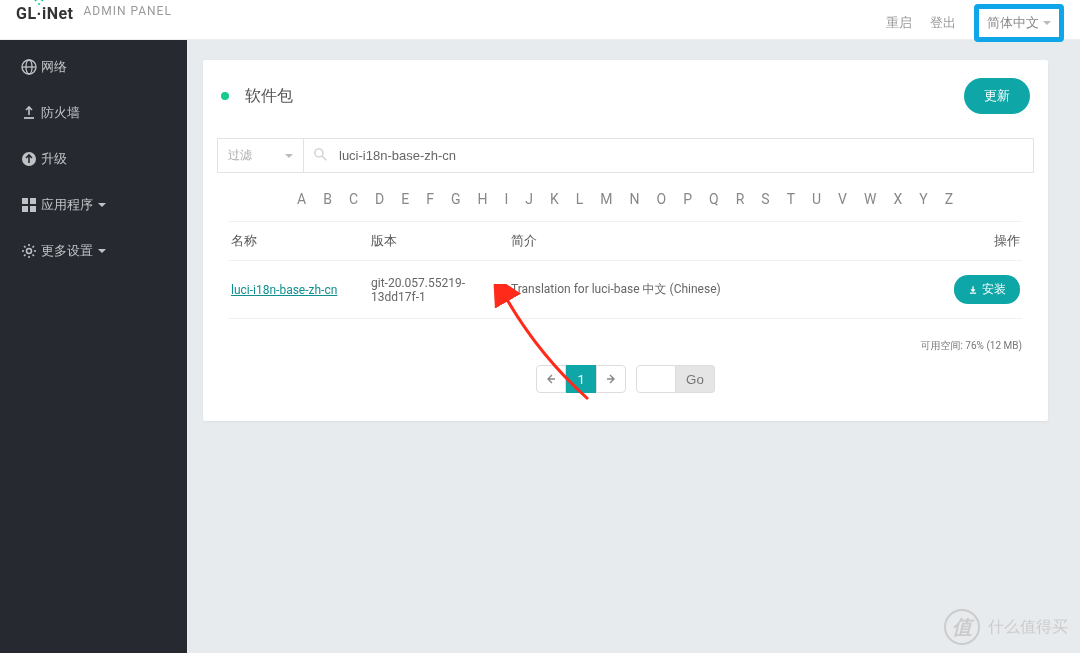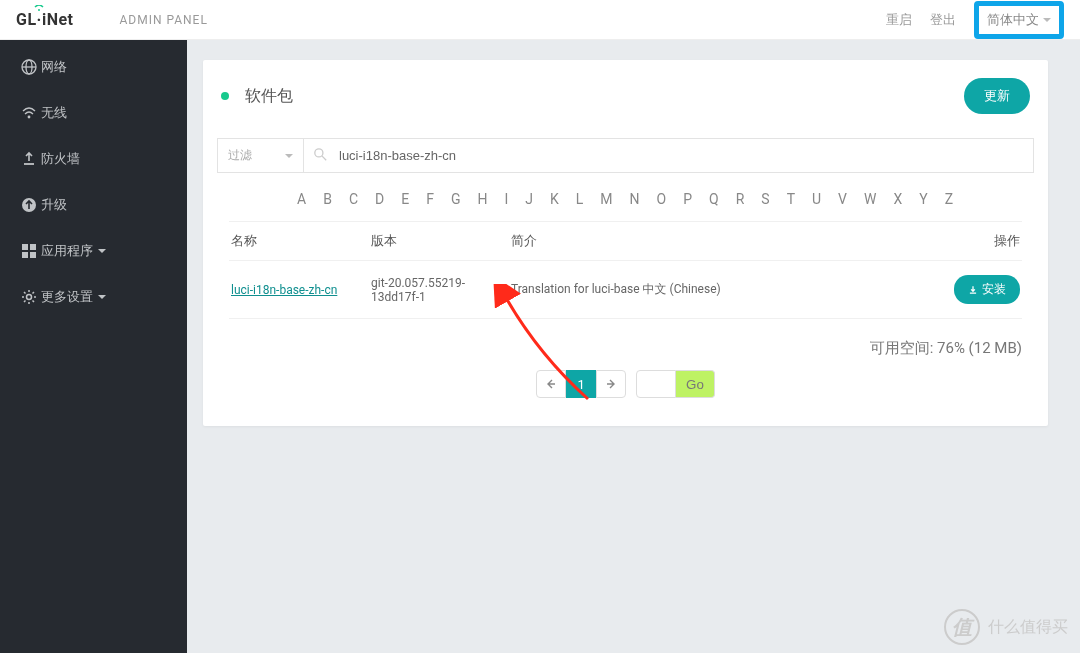--- a/index.html
+++ b/index.html
@@ -11,24 +11,23 @@
     width: 1080px;
     height: 653px;
     overflow: hidden;
     position: relative;
   }
   
   .topbar {
     height: 40px;
     background: #fff;
     display: flex;
-    align-items: center;
+    align-items: flex-start;
     padding: 4px 16px;
     border-bottom: 1px solid #eee;
-    gap: 36px;
   }
   .logo-text {
     font-weight: 700;
     font-size: 16px;
     color: #333;
     letter-spacing: 0.5px;
     position: relative;
   }
   .logo-dot { position: relative; }
   .logo-wifi {
@@ -218,21 +217,21 @@
     font-size: 12px;
     cursor: pointer;
     display: inline-flex;
     align-items: center;
     gap: 4px;
   }
   
   .space-info {
     text-align: right;
     color: #777;
-    font-size: 15px;
+    font-size: 10px;
     margin: 20px 12px 0 0;
   }
   
   .pager {
     display: flex;
     justify-content: center;
     align-items: center;
     gap: 10px;
     margin-top: 12px;
   }
@@ -259,21 +258,21 @@
   .pg-input {
     width: 40px; height: 28px;
     border: 1px solid #ddd;
     border-radius: 4px 0 0 4px;
     text-align: center;
     outline: none;
   }
   .pg-go {
     border: 1px solid #ddd;
     border-left: none;
-    background: #bef264;
+    background: #e5e5e5;
     height: 28px;
     padding: 0 10px;
     color: #777;
     cursor: pointer;
     border-radius: 0 4px 4px 0;
   }
   
   .footer {
     text-align: right;
     color: #888;
@@ -344,29 +343,20 @@
   <div class="sidebar">
     <div class="side-item">
       <span class="sicon">
           <svg width="16" height="16" viewBox="0 0 16 16">
             <circle cx="8" cy="8" r="7" stroke="#c0c3c6" fill="none" stroke-width="1.3"></circle>
             <ellipse cx="8" cy="8" rx="3" ry="7" stroke="#c0c3c6" fill="none" stroke-width="1.3"></ellipse>
             <line x1="1" y1="8" x2="15" y2="8" stroke="#c0c3c6" stroke-width="1.3"></line>
           </svg>
         </span>
       <span>网络</span>
-    </div>
-    <div class="side-item">
-      <span class="sicon">
-          <svg width="16" height="16" viewBox="0 0 16 16">
-            <path d="M2 6 Q8 0 14 6 M4 9 Q8 5 12 9" stroke="#c0c3c6" fill="none" stroke-width="1.3"></path>
-            <circle cx="8" cy="12" r="1.4" fill="#c0c3c6"></circle>
-          </svg>
-        </span>
-      <span>无线</span>
     </div>
     <div class="side-item">
       <span class="sicon">
           <svg width="16" height="16" viewBox="0 0 16 16">
             <path d="M8 2 L8 10 M5 5 L8 2 L11 5" stroke="#c0c3c6" fill="none" stroke-width="1.6"></path>
             <line x1="3" y1="13" x2="13" y2="13" stroke="#c0c3c6" stroke-width="1.8"></line>
           </svg>
         </span>
       <span>防火墙</span>
     </div>

